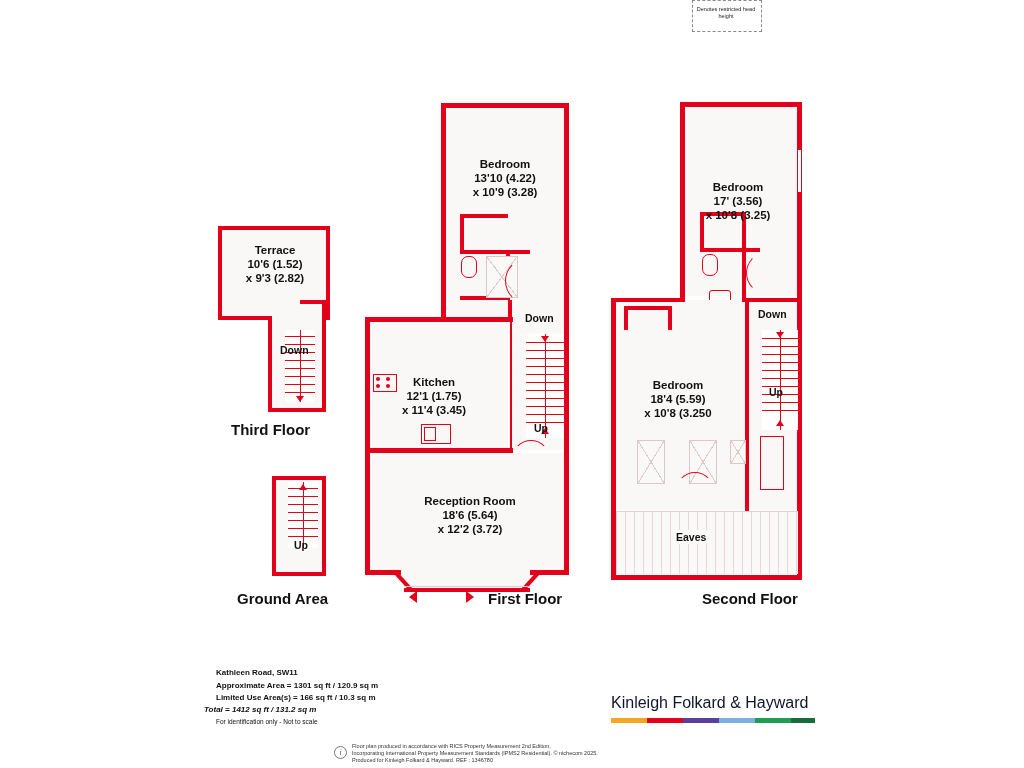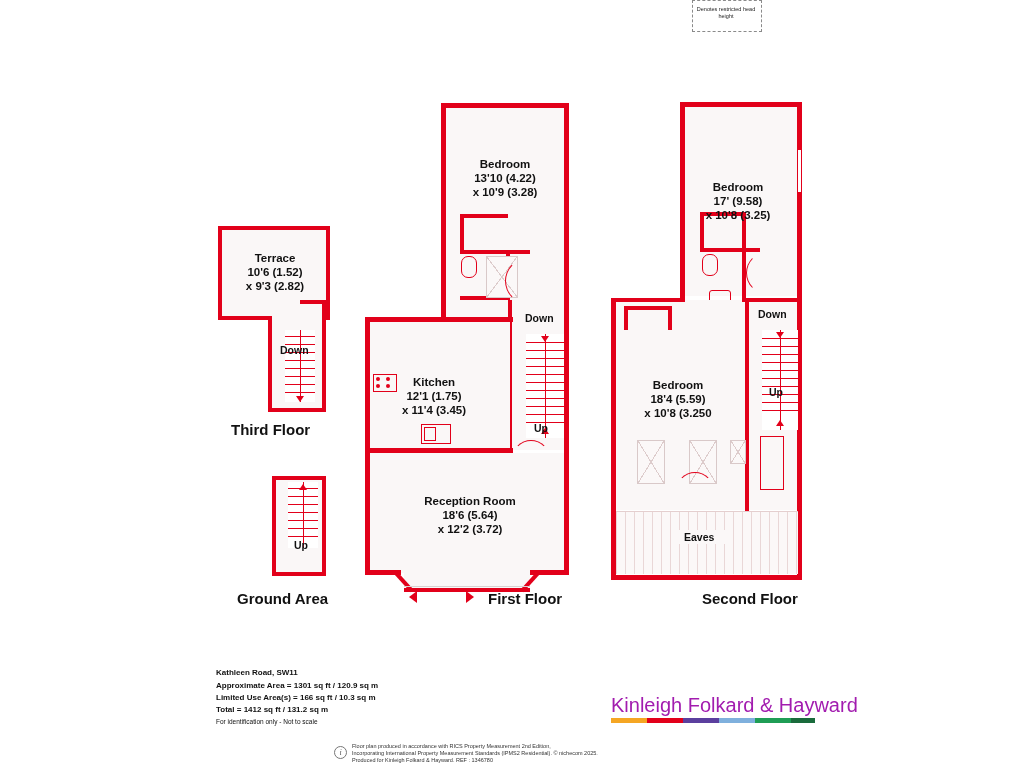--- a/index.html
+++ b/index.html
@@ -89,22 +89,22 @@
   }
   .foot-small {
     position: absolute;
     font-size: 6.5px;
     line-height: 8px;
     color: #111111;
     white-space: nowrap;
   }
   .brand {
     position: absolute;
-    font-size: 20px;
-    color: #a21caf;
+    font-size: 16px;
+    color: #0f172a;
     white-space: nowrap;
   }
   .brandbar { position: absolute; height: 5px; }
 
   .disc {
     position: absolute;
     font-size: 5.5px;
     line-height: 7px;
     color: #333333;
     white-space: nowrap;
@@ -204,21 +204,21 @@
     <div class="stairline" style="left:285px; top:360px; width:30px;"></div>
     <div class="stairline" style="left:285px; top:368px; width:30px;"></div>
     <div class="stairline" style="left:285px; top:376px; width:30px;"></div>
     <div class="stairline" style="left:285px; top:384px; width:30px;"></div>
     <div class="stairline" style="left:285px; top:392px; width:30px;"></div>
     <div class="stairlinev" style="left:300px; top:330px; height:72px;"></div>
     <div class="arrow-dn" style="left:296px; top:396px;"></div>
 
     <div class="small-lbl" style="left:280px; top:344px;">Down</div>
 
-    <div class="label" style="left:215px; top:243px; width:120px;margin-top:8px;">
+    <div class="label" style="left:215px; top:243px; width:120px;">
       <div class="nm">Terrace</div>
       <div class="dim">10'6 (1.52)</div>
       <div class="dim">x 9'3 (2.82)</div>
     </div>
 
     <div class="floor-title" style="left:231px; top:421px;">Third Floor</div>
   </div>
 
   <div>
     <div class="room" style="left:276px; top:478px; width:50px; height:96px;"></div>
@@ -378,43 +378,43 @@
     <div class="small-lbl" style="left:758px; top:308px;">Down</div>
     <div class="small-lbl" style="left:769px; top:386px;">Up</div>
 
     <div class="xbox" style="left:637px; top:440px; width:26px; height:42px;"></div>
     <div class="xbox" style="left:689px; top:440px; width:26px; height:42px;"></div>
     <div class="xbox" style="left:730px; top:440px; width:14px; height:22px;"></div>
     <div class="abs" style="left:760px; top:436px; width:22px; height:52px; border:1px solid #e2001a;"></div>
 
     <div class="eaves-hatch" style="left:616px; top:512px; width:182px; height:62px;"></div>
     <div class="thin" style="left:616px; top:511px; width:182px; height:1px; background:#e4cfcf;"></div>
-    <div class="small-lbl" style="left:672px; top:530px; background:#fbf8f8; padding:1px 12px;">Eaves</div>
+    <div class="small-lbl" style="left:672px; top:530px; background:#fbf8f8; padding:1px 4px;">Eaves</div>
 
     <div class="door-arc" style="left:676px; top:472px; width:36px; height:36px; border-color:#e2001a transparent transparent transparent;"></div>
 
     <div class="label" style="left:676px; top:180px; width:124px;">
       <div class="nm">Bedroom</div>
-      <div class="dim">17' (9.58)</div>
+      <div class="dim">17' (3.56)</div>
       <div class="dim">x 10'8 (3.25)</div>
     </div>
 
     <div class="label" style="left:612px; top:378px; width:132px;">
       <div class="nm">Bedroom</div>
       <div class="dim">18'4 (5.59)</div>
       <div class="dim">x 10'8 (3.250</div>
     </div>
 
     <div class="floor-title" style="left:702px; top:590px;">Second Floor</div>
   </div>
 
   <div class="foot" style="left:216px; top:668px;">Kathleen Road, SW11</div>
   <div class="foot" style="left:216px; top:681px;">Approximate Area = 1301 sq ft / 120.9 sq m</div>
   <div class="foot" style="left:216px; top:693px;">Limited Use Area(s) = 166 sq ft / 10.3 sq m</div>
-  <div class="foot" style="left:216px; top:705px;">Total = 1412 sq ft / 131.2 sq m</div>
+  <div class="foot" style="left:204px; top:705px;font-style:italic;">Total = 1412 sq ft / 131.2 sq m</div>
   <div class="foot-small" style="left:216px; top:718px;">For identification only - Not to scale</div>
 
   <div class="brand" style="left:611px; top:694px;">Kinleigh Folkard &amp; Hayward</div>
   <div class="brandbar" style="left:611px; top:718px; width:36px; background:#f5a623;"></div>
   <div class="brandbar" style="left:647px; top:718px; width:36px; background:#e2001a;"></div>
   <div class="brandbar" style="left:683px; top:718px; width:36px; background:#5b3f9e;"></div>
   <div class="brandbar" style="left:719px; top:718px; width:36px; background:#7fb0dd;"></div>
   <div class="brandbar" style="left:755px; top:718px; width:36px; background:#1f9d55;"></div>
   <div class="brandbar" style="left:791px; top:718px; width:24px; background:#1a6b3c;"></div>
 

